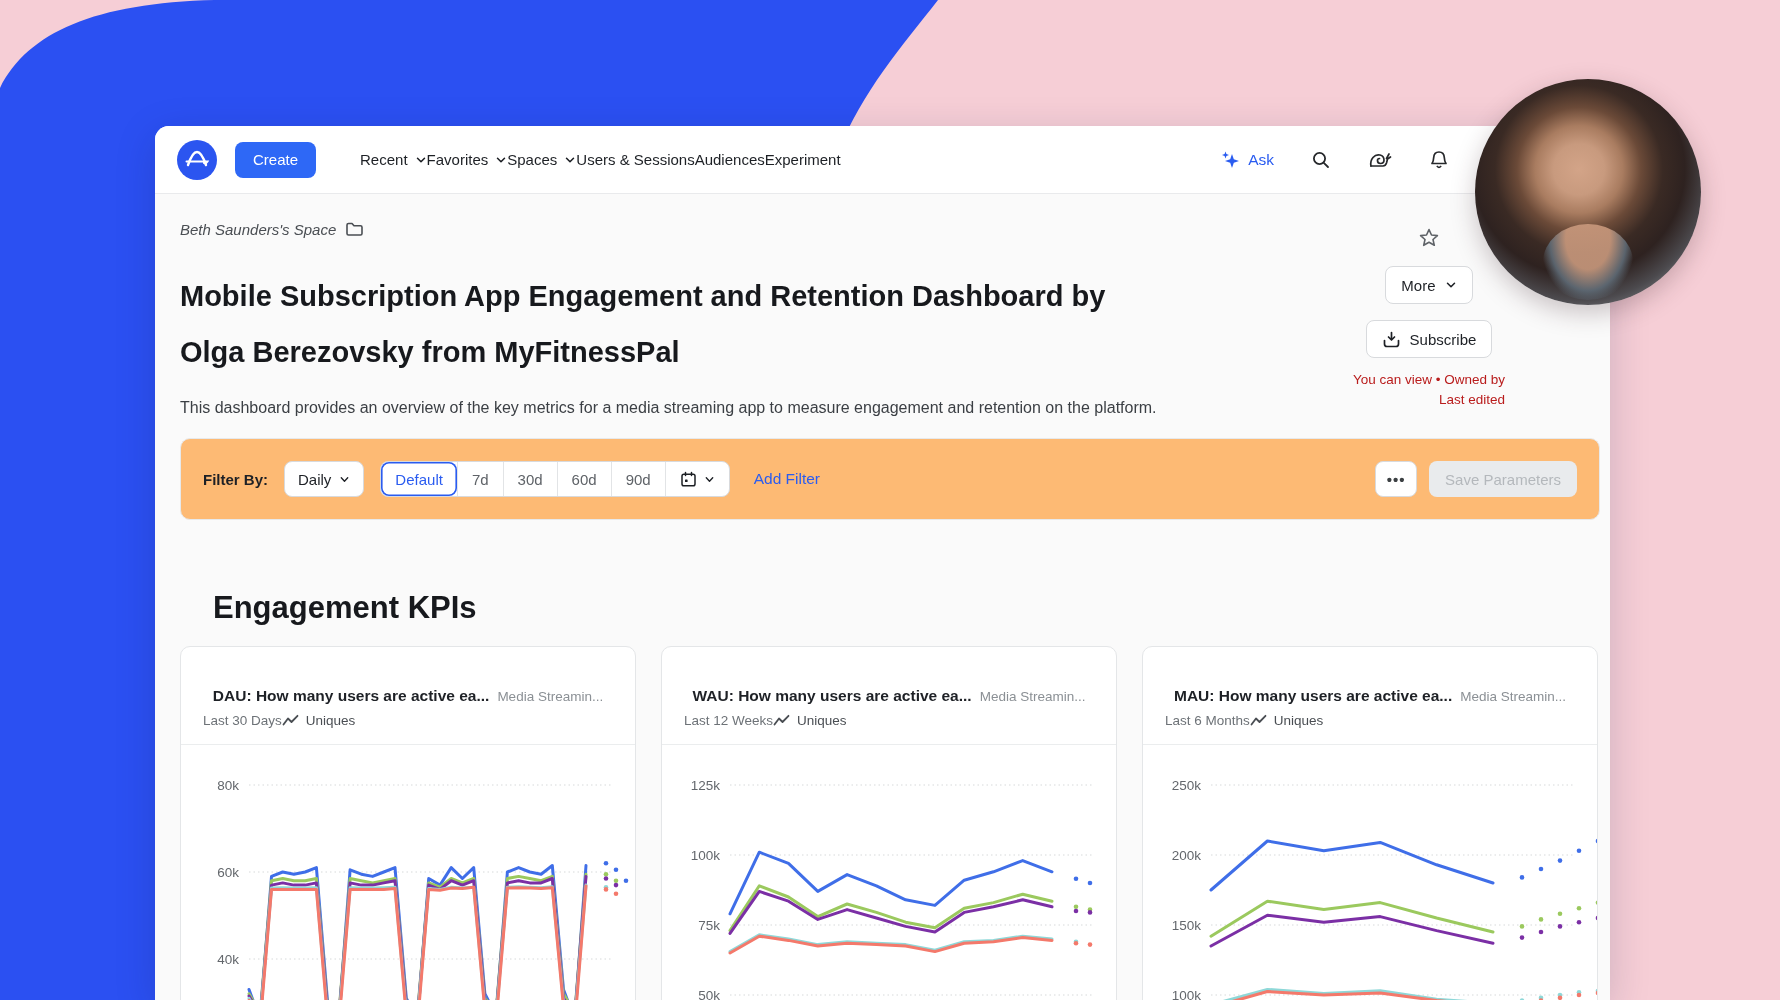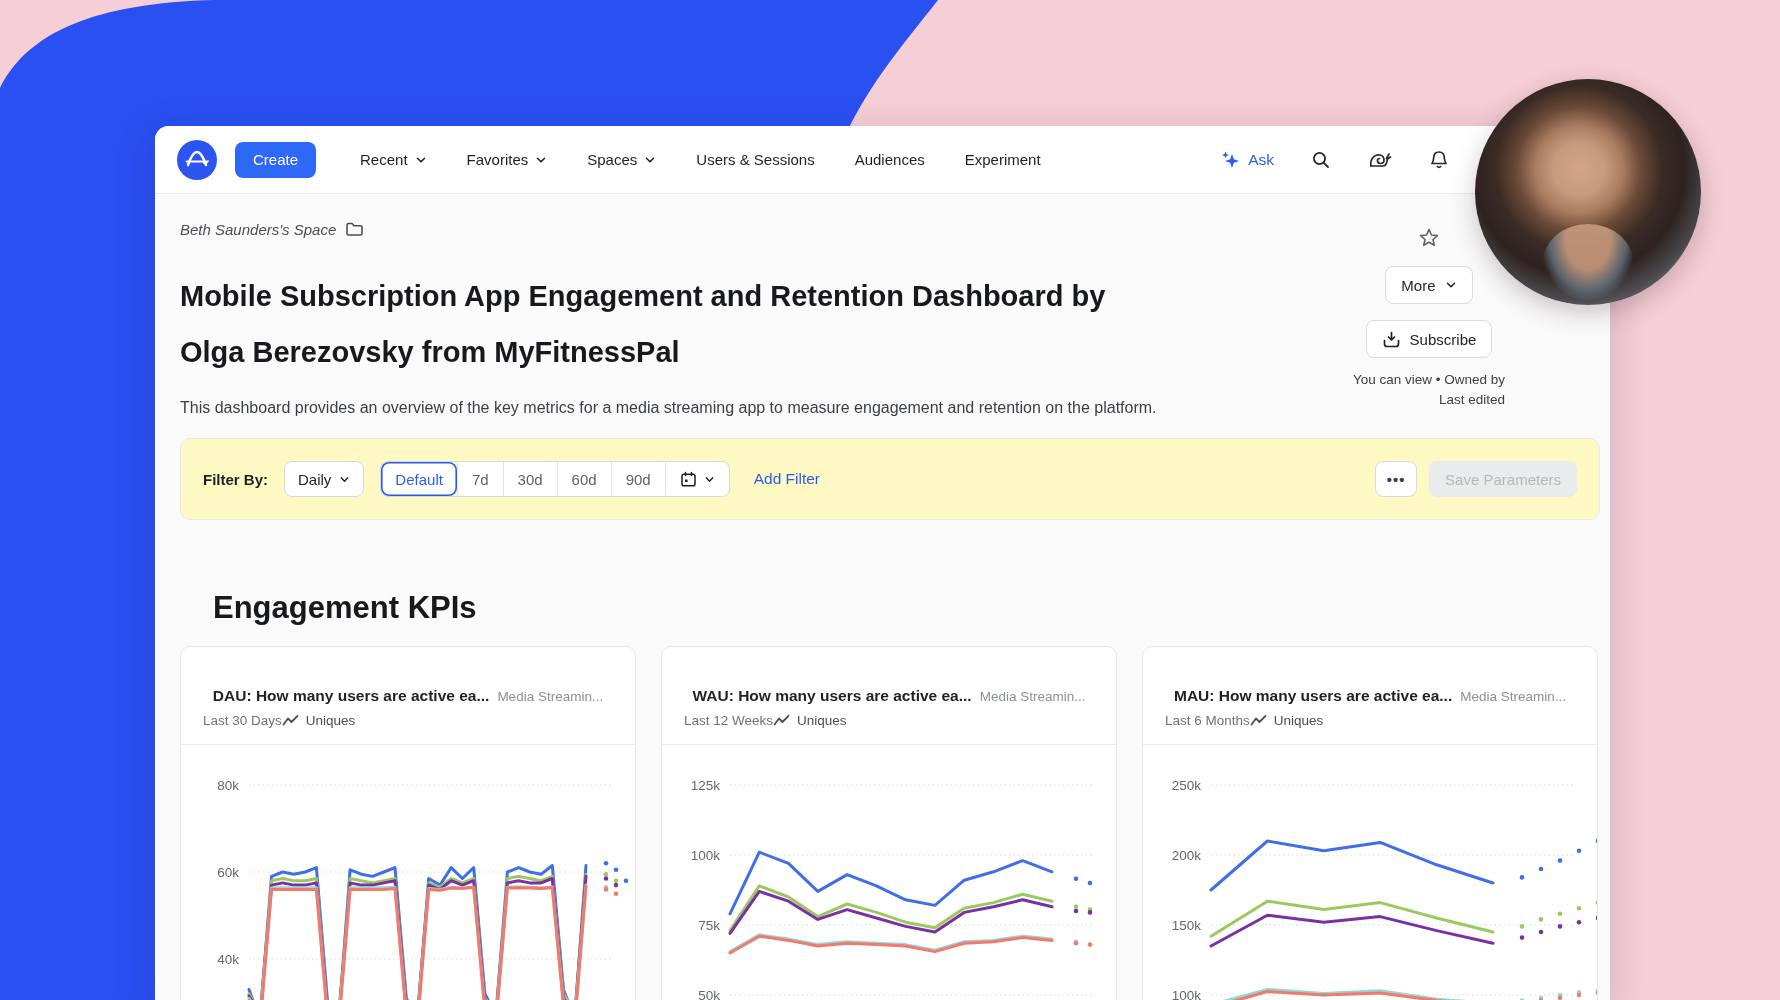--- a/index.html
+++ b/index.html
@@ -12,41 +12,41 @@
     background:#fafafa; border-radius:14px 14px 0 0; z-index:2; overflow:hidden;
     box-shadow:0 10px 40px rgba(20,30,80,.18); }
 
   
   .top-nav { height:68px; background:#fff; border-bottom:1px solid #e9eaec;
     display:flex; align-items:center; padding:0 160px 0 22px; gap:10px; }
   .logo-circle { width:40px; height:40px; border-radius:50%; background:#2b55f0;
     display:flex; align-items:center; justify-content:center; flex:0 0 auto; }
   .create-btn { background:#2e68f6; color:#fff; font-size:15px; font-weight:500;
     border:none; border-radius:8px; height:36px; padding:0 18px; margin-left:8px; cursor:pointer; }
-  .nav-items { display:flex; align-items:center; gap:40px; margin-left:34px; }
+  .nav-items { display:flex; align-items:center; margin-left:34px; }
   .nav-item { display:flex; align-items:center; gap:7px; font-size:15px; color:#1d2025; cursor:pointer; white-space:nowrap; }
   .nav-right { margin-left:auto; display:flex; align-items:center; gap:36px; }
   .ask-btn { display:flex; align-items:center; gap:8px; color:#2a5cf0; font-size:15.5px; font-weight:500; cursor:pointer; }
   .icon-btn { background:none; border:none; cursor:pointer; display:flex; align-items:center; }
 
   
   .page-body { position:relative; padding:0 10px 0 25px; }
   .crumb-row { display:flex; align-items:center; gap:9px; margin:18px 0 0 -5px; padding-left:5px; height:34px;font-style:italic; }
   .crumb { font-size:15px; color:#4a4e53; }
   .header-right { position:absolute; top:14px; right:105px; text-align:right; z-index:3; }
   .hr-buttons { display:flex; align-items:center; gap:16px; justify-content:flex-end;flex-direction:column; }
   .btn-outline { display:flex; align-items:center; gap:9px; background:#fff; border:1px solid #d8dadd;
     border-radius:8px; height:38px; padding:0 15px; font-size:15px; color:#1d2025; cursor:pointer; }
-  .meta-lines { margin-top:12px; font-size:13.5px; color:#404040; line-height:20px; }
+  .meta-lines { margin-top:12px; font-size:13.5px; color:#b91c1c; line-height:20px; }
 
   .dash-title { margin-top:22px; width:960px; font-size:29px; line-height:56px; font-weight:700; color:#17191d; }
   .dash-desc { margin-top:19px; font-size:16px; color:#3b3f44; }
 
   
-  .filter-bar { margin-top:21px; height:82px; background:#fef9c3; border:1px solid #e7e9eb; border-radius:10px;
+  .filter-bar { margin-top:21px; height:82px; background:#fdba74; border:1px solid #e7e9eb; border-radius:10px;
     display:flex; align-items:center; padding:0 22px; gap:16px; }
   .filter-label { font-size:15px; font-weight:700; color:#1d2025; }
   .drop-btn { display:flex; align-items:center; gap:8px; background:#fff; border:1px solid #d8dadd;
     border-radius:8px; height:36px; padding:0 13px; font-size:15px; color:#1d2025; cursor:pointer; }
   .seg-group { display:flex; align-items:stretch; border:1px solid #d8dadd; border-radius:8px; background:#fff; height:36px; }
   .seg { display:flex; align-items:center; padding:0 14px; font-size:15px; color:#5f6368;
     border-left:1px solid #e2e4e6; cursor:pointer; }
   .seg:first-child { border-left:none; }
   .seg.active { color:#2a5cf0; box-shadow:inset 0 0 0 1.6px #2a5cf0; border-radius:8px; font-weight:500; }
   .seg.cal { gap:7px; }

